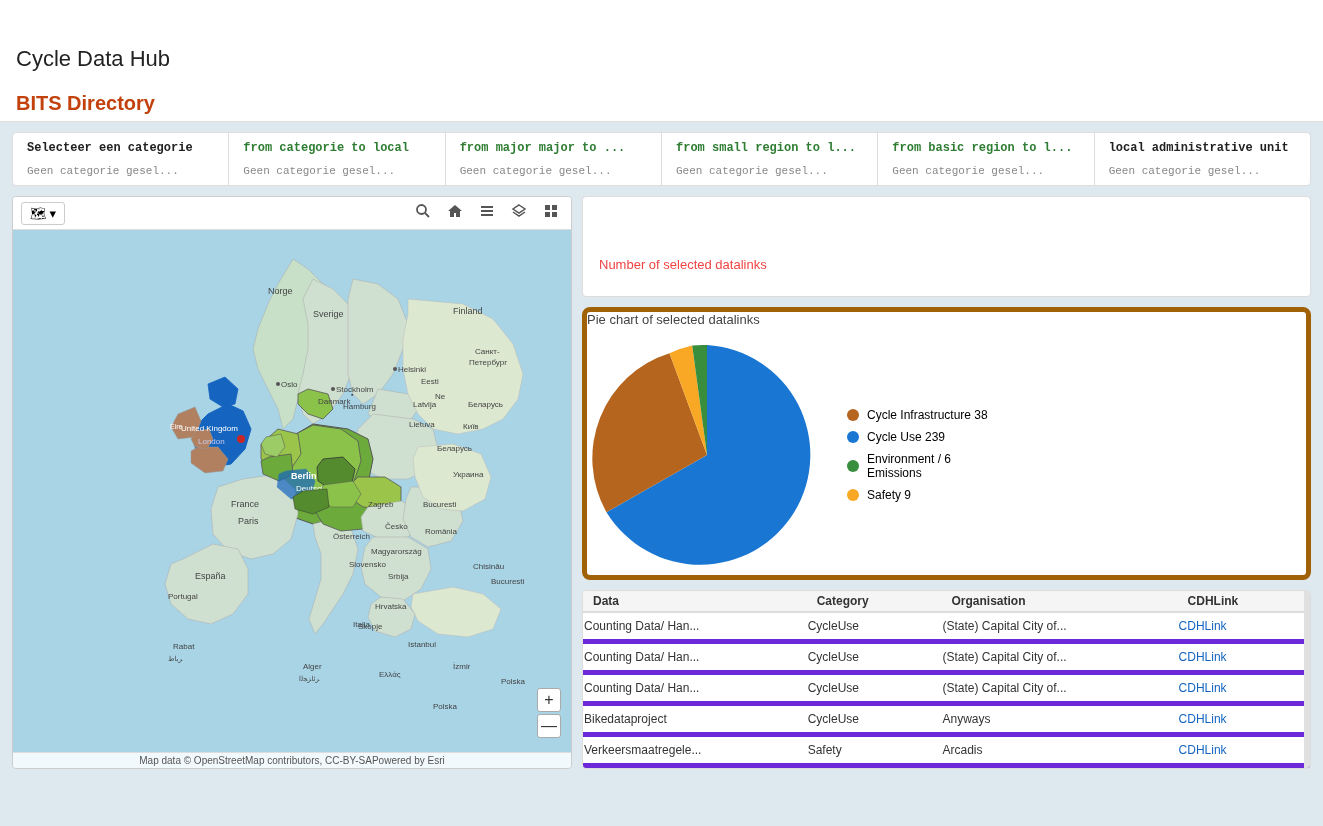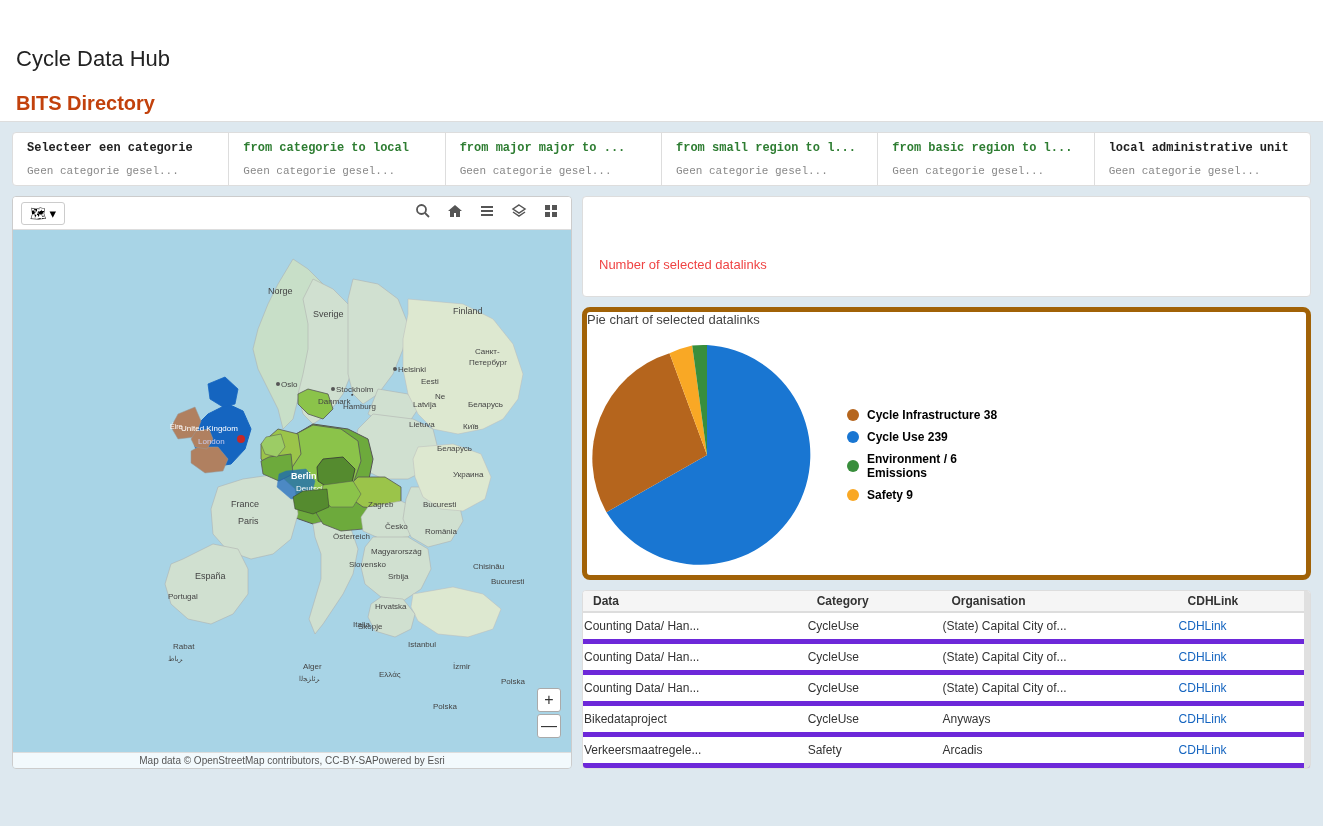--- a/index.html
+++ b/index.html
@@ -195,21 +195,20 @@
     .legend {
       display: flex;
       flex-direction: column;
       gap: 8px;
       font-size: 12px;
     }
     .legend-item {
       display: flex;
       align-items: center;
       gap: 8px;
-      font-weight: bold;
     }
     .legend-dot {
       width: 12px; height: 12px;
       border-radius: 50%;
       flex-shrink: 0;
     }
 
     .table-card {
       background: #fff;
       border-radius: 4px;

